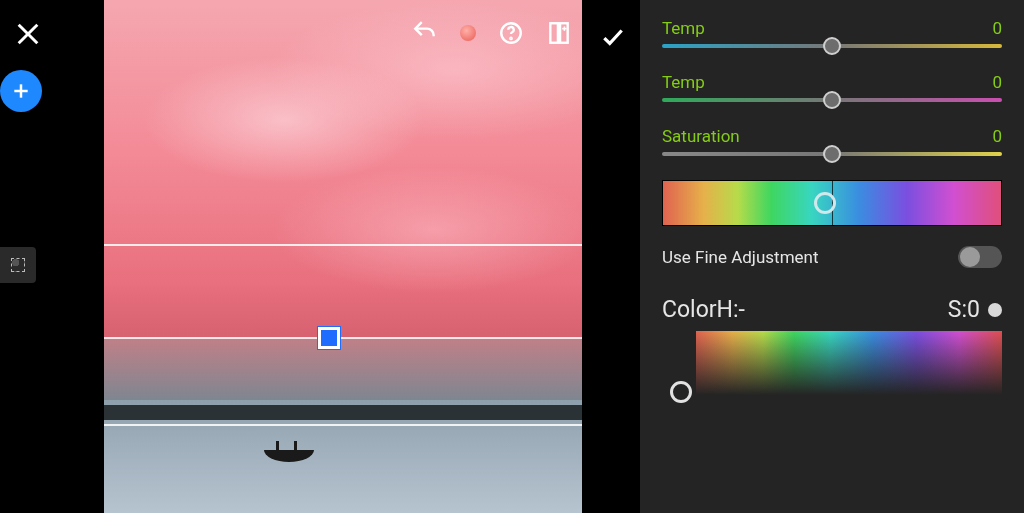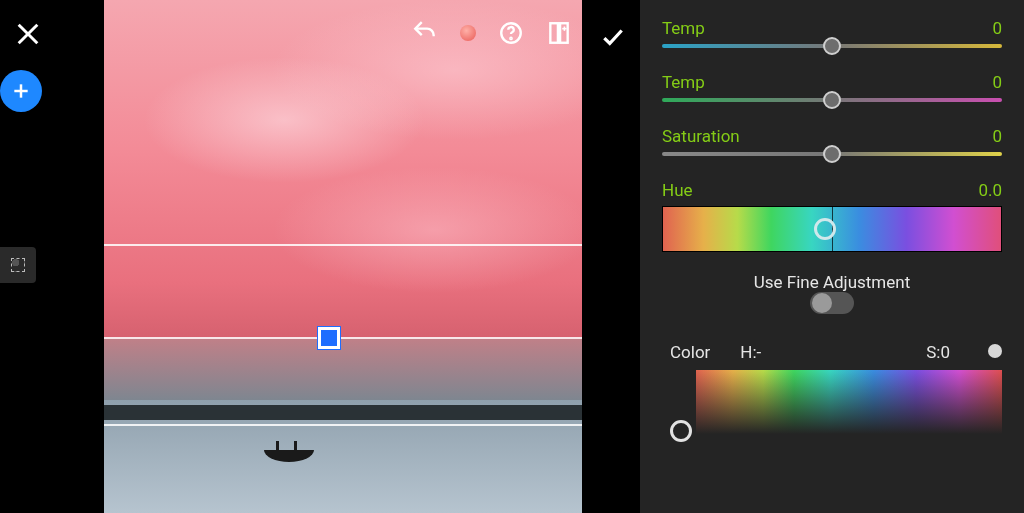--- a/index.html
+++ b/index.html
@@ -167,34 +167,34 @@
     position:absolute; top:50%; left:48%; transform:translate(-50%,-50%);
     width:22px; height:22px; border-radius:50%;
     border:3px solid #cfe8eb; background: transparent;
   }
   .hue-center-line {
     position:absolute; top:0; left:50%; width:1px; height:100%;
     background: rgba(0,0,0,.7);
   }
 
   
-  .fa-row { display:flex; justify-content:space-between; align-items:center; margin-top:20px; margin-bottom:28px;flex-direction:column; }
+  .fa-row { display:flex; justify-content:space-between; align-items:center; margin-top:20px; margin-bottom:28px; }
   .fa-label { font-size:17px; }
   .switch {
     width: 44px; height: 22px; border-radius: 11px;
     background: #555; position:relative; cursor:pointer;
   }
   .switch .knob {
     position:absolute; top:1px; left:2px;
     width:20px; height:20px; border-radius:50%;
     background:#9a9a9a;
   }
 
   
-  .color-row { display:flex; align-items:baseline; font-size:17px; gap:30px; margin-bottom:8px;margin-left:8px;}
+  .color-row { display:flex; align-items:baseline; font-size:23px; gap:0; margin-bottom:8px;}
   .hs-spacer { flex:1; }
   .hs-dot { width:14px; height:14px; border-radius:50%; background:#d8d8d8; margin-left:8px;}
   .picker-wrap { position:relative; width:100%; height:84px; }
   .picker {
     position:absolute; left:34px; top:0; right:0; height:64px;
     background:
       linear-gradient(to bottom, rgba(36,36,36,0) 0%, #242424 100%),
       linear-gradient(90deg,
         #e06350 0%, #e6b04a 12%, #b7db4a 22%, #3fd65f 32%,
         #38d6c1 44%, #3a8de0 58%, #7a4fe0 72%, #d14fd1 86%, #e04f4f 100%);
@@ -295,24 +295,20 @@
     <div class="sg-row">
       <span>Saturation</span>
       <span>0</span>
     </div>
     <div class="track sat">
       <div class="thumb" style="left:50%"></div>
     </div>
   </div>
 
   <div class="slider-group" style="margin-bottom:8px">
-    <div class="sg-row">
-      <span>Hue</span>
-      <span>0.0</span>
-    </div>
     <div class="hue-strip">
       <div class="hue-center-line"></div>
       <div class="hue-thumb"></div>
     </div>
   </div>
 
   <div class="fa-row">
     <span class="fa-label">Use Fine Adjustment</span>
     <div class="switch">
       <div class="knob"></div>

